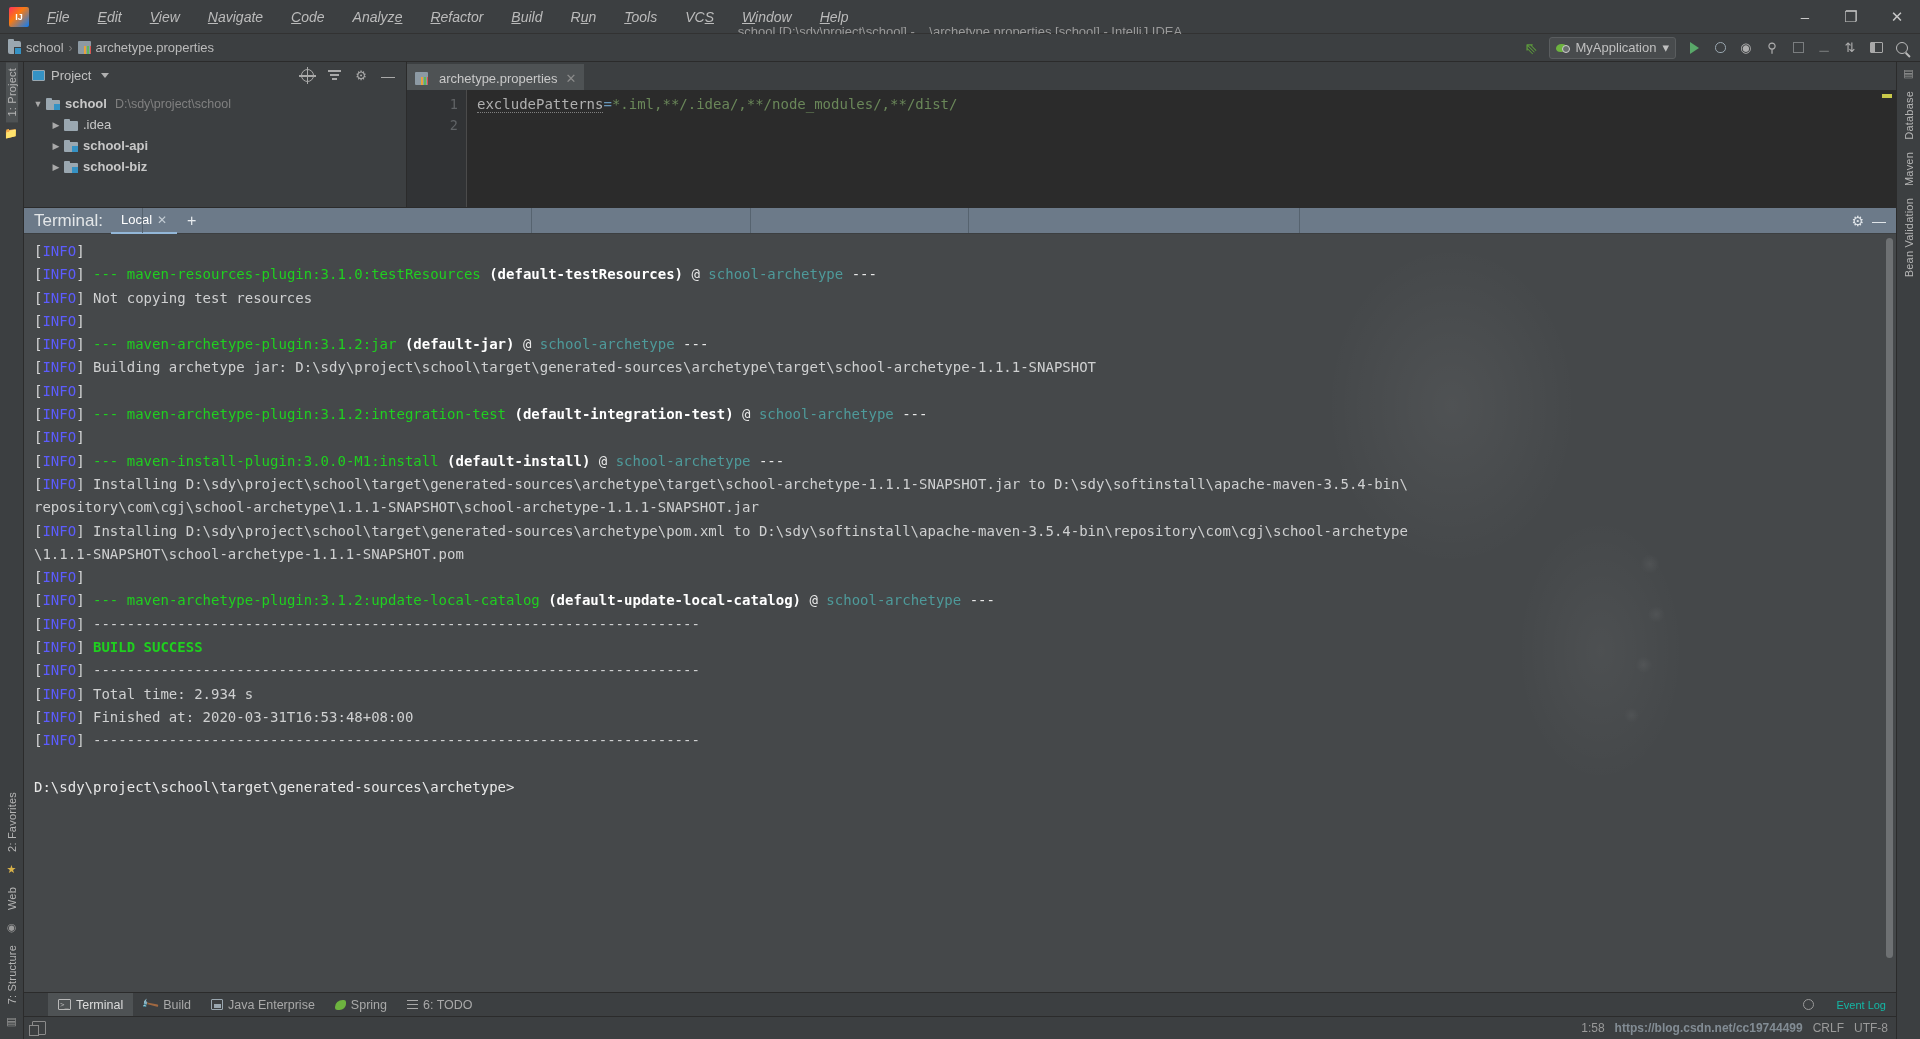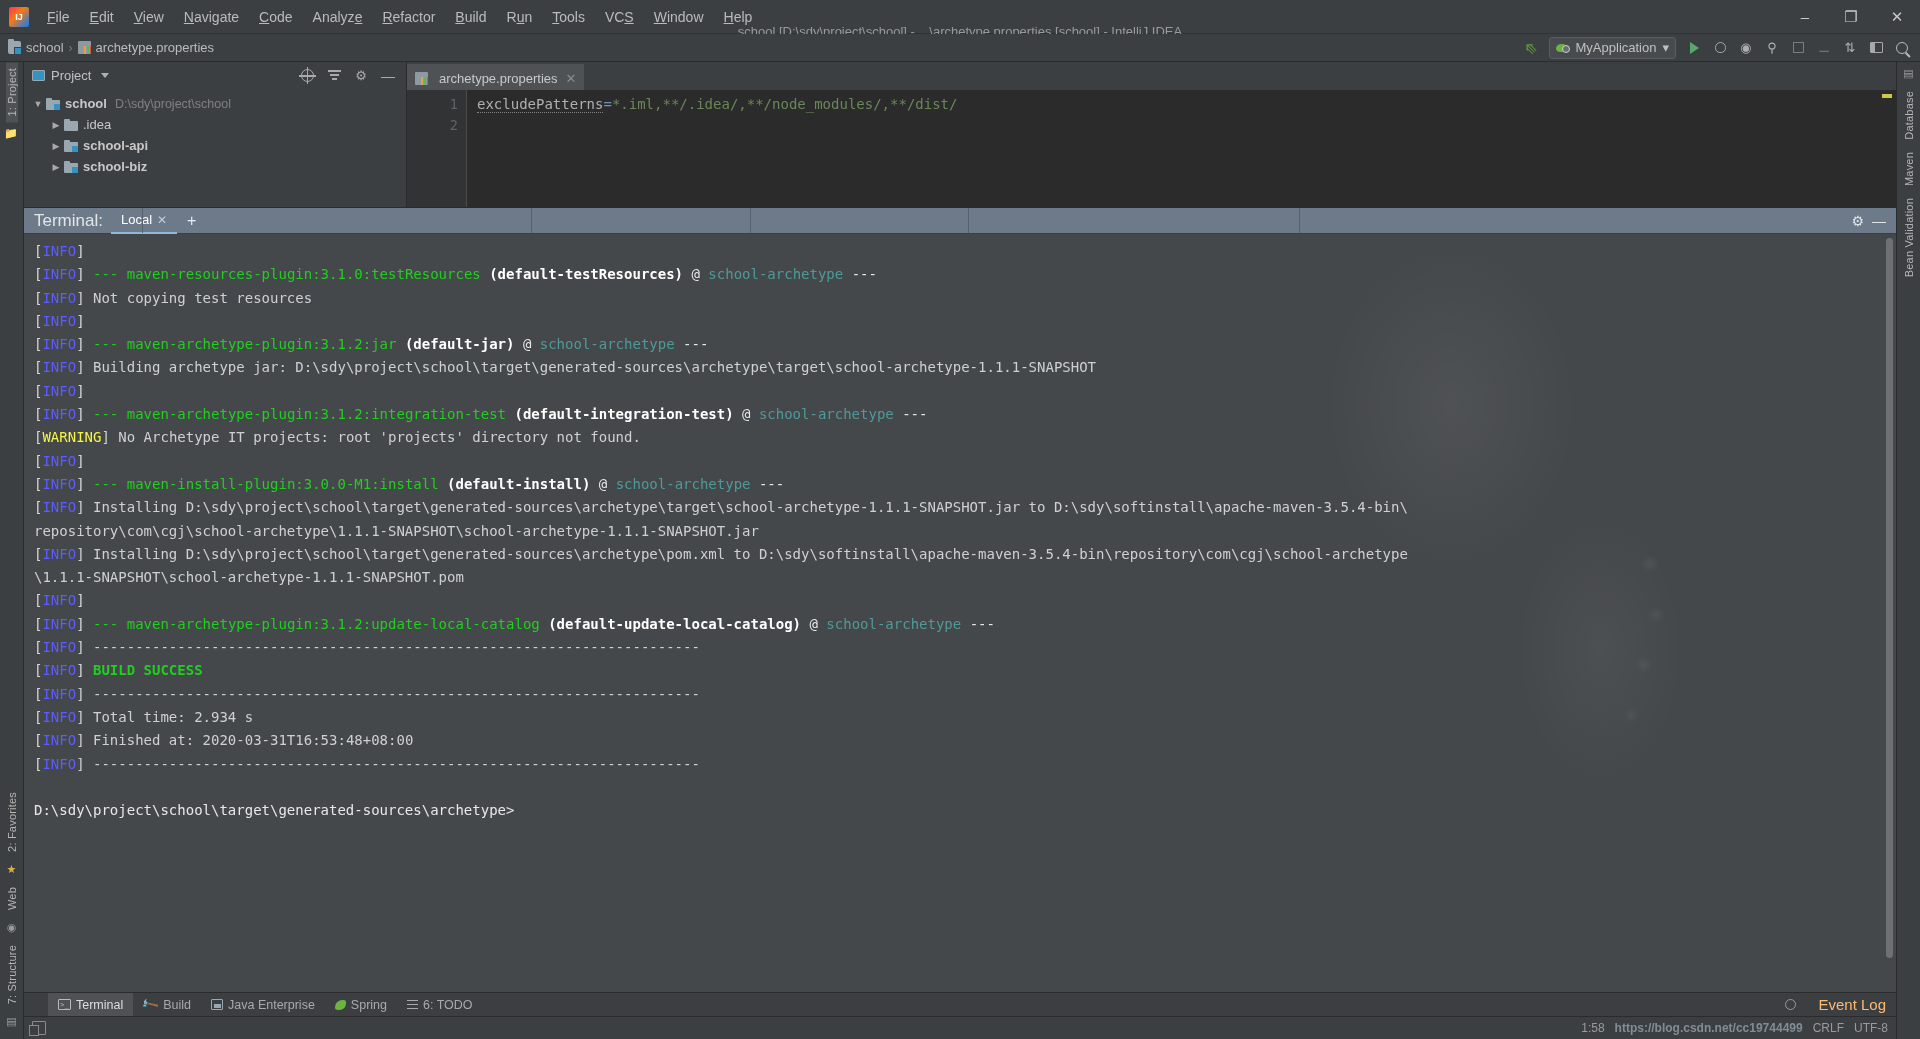--- a/index.html
+++ b/index.html
@@ -19,21 +19,21 @@
   .logo {
     width:20px; height:20px; margin:0 8px 0 9px; flex:none; border-radius:2px;
     background:linear-gradient(135deg,#fe315d 0%,#f97a12 40%,#087cfa 100%);
     position:relative; overflow:hidden;
   }
   .logo::after{
     content:"IJ"; position:absolute; inset:0; color:#fff; font-size:9px;
     font-weight:bold; display:flex; align-items:center; justify-content:center;
     font-family:"Liberation Sans",sans-serif;
   }
-  .menubar { display:flex; align-items:center; gap:0px; }
+  .menubar { display:flex; align-items:center; gap:8px;font-style:italic; }
   .menu-item {
     font-size:14px; color:#bbbbbb; padding:4px 10px; cursor:default;
     white-space:nowrap;
   }
   .menu-item u { text-decoration:underline; }
   .win-title {
     position:absolute; left:50%; transform:translateX(-50%);
     font-size:13px; color:#9a9a9a; white-space:nowrap; pointer-events:none;margin-top:30px;
   }
   .wincontrols { margin-left:auto; display:flex; align-items:center; height:100%; }
@@ -220,21 +220,21 @@
   .bottombar {
     height:24px; background:#3c3f41; display:flex; align-items:center; flex:none;
     border-top:1px solid #2b2b2b; padding-left:24px;
   }
   .bb-item {
     display:flex; align-items:center; gap:5px; height:24px; padding:0 10px;
     font-size:12.5px; color:#a9a9a9; white-space:nowrap;
   }
   .bb-item.sel { background:#4e5254; color:#dcdcdc; }
   .bb-right { margin-left:auto; display:flex; align-items:center; gap:22px; padding-right:10px;
-              font-size:15px; color:#fdba74; }
+              font-size:11px; color:#14b8a6; }
 
   
   .statusbar {
     height:23px; background:#3c3f41; display:flex; align-items:center; flex:none;
     border-top:1px solid #2b2b2b; font-size:12px; color:#9a9a9a; padding:0 8px;
   }
   .sb-left { display:flex; align-items:center; gap:10px; }
   .sb-right { margin-left:auto; display:flex; align-items:center; gap:10px; }
   .sb-wm { color:#8f9aa3; opacity:.85;font-weight:bold; }
   .hidebtn { width:14px; height:14px; border:1.5px solid #8b8b8b; border-radius:1px; position:relative; }
@@ -466,21 +466,20 @@
         <div class="term-body">
           <div id="term-lines">
               <div class="tline"><span class="c-br">[</span><span class="c-info">INFO</span><span class="c-br">]</span></div>
               <div class="tline"><span class="c-br">[</span><span class="c-info">INFO</span><span class="c-br">] </span><span class="c-green">--- </span><span class="c-green">maven-resources-plugin:3.1.0:testResources</span><span class="c-bold"> (default-testResources)</span><span class="c-white"> @ </span><span class="c-cyan">school-archetype</span><span class="c-white"> ---</span></div>
               <div class="tline"><span class="c-br">[</span><span class="c-info">INFO</span><span class="c-dim">] Not copying test resources</span></div>
               <div class="tline"><span class="c-br">[</span><span class="c-info">INFO</span><span class="c-br">]</span></div>
               <div class="tline"><span class="c-br">[</span><span class="c-info">INFO</span><span class="c-br">] </span><span class="c-green">--- </span><span class="c-green">maven-archetype-plugin:3.1.2:jar</span><span class="c-bold"> (default-jar)</span><span class="c-white"> @ </span><span class="c-cyan">school-archetype</span><span class="c-white"> ---</span></div>
               <div class="tline"><span class="c-br">[</span><span class="c-info">INFO</span><span class="c-dim">] Building archetype jar: D:\sdy\project\school\target\generated-sources\archetype\target\school-archetype-1.1.1-SNAPSHOT</span></div>
               <div class="tline"><span class="c-br">[</span><span class="c-info">INFO</span><span class="c-br">]</span></div>
               <div class="tline"><span class="c-br">[</span><span class="c-info">INFO</span><span class="c-br">] </span><span class="c-green">--- </span><span class="c-green">maven-archetype-plugin:3.1.2:integration-test</span><span class="c-bold"> (default-integration-test)</span><span class="c-white"> @ </span><span class="c-cyan">school-archetype</span><span class="c-white"> ---</span></div>
-              <div class="tline"><span class="c-br">[</span><span class="c-warn">WARNING</span><span class="c-dim">] No Archetype IT projects: root 'projects' directory not found.</span></div>
               <div class="tline"><span class="c-br">[</span><span class="c-info">INFO</span><span class="c-br">]</span></div>
               <div class="tline"><span class="c-br">[</span><span class="c-info">INFO</span><span class="c-br">] </span><span class="c-green">--- </span><span class="c-green">maven-install-plugin:3.0.0-M1:install</span><span class="c-bold"> (default-install)</span><span class="c-white"> @ </span><span class="c-cyan">school-archetype</span><span class="c-white"> ---</span></div>
               <div class="tline"><span class="c-br">[</span><span class="c-info">INFO</span><span class="c-dim">] Installing D:\sdy\project\school\target\generated-sources\archetype\target\school-archetype-1.1.1-SNAPSHOT.jar to D:\sdy\softinstall\apache-maven-3.5.4-bin\</span></div>
               <div class="tline"><span class="c-dim">repository\com\cgj\school-archetype\1.1.1-SNAPSHOT\school-archetype-1.1.1-SNAPSHOT.jar</span></div>
               <div class="tline"><span class="c-br">[</span><span class="c-info">INFO</span><span class="c-dim">] Installing D:\sdy\project\school\target\generated-sources\archetype\pom.xml to D:\sdy\softinstall\apache-maven-3.5.4-bin\repository\com\cgj\school-archetype</span></div>
               <div class="tline"><span class="c-dim">\1.1.1-SNAPSHOT\school-archetype-1.1.1-SNAPSHOT.pom</span></div>
               <div class="tline"><span class="c-br">[</span><span class="c-info">INFO</span><span class="c-br">]</span></div>
               <div class="tline"><span class="c-br">[</span><span class="c-info">INFO</span><span class="c-br">] </span><span class="c-green">--- </span><span class="c-green">maven-archetype-plugin:3.1.2:update-local-catalog</span><span class="c-bold"> (default-update-local-catalog)</span><span class="c-white"> @ </span><span class="c-cyan">school-archetype</span><span class="c-white"> ---</span></div>
               <div class="tline"><span class="c-br">[</span><span class="c-info">INFO</span><span class="c-dim">] ------------------------------------------------------------------------</span></div>
               <div class="tline"><span class="c-br">[</span><span class="c-info">INFO</span><span class="c-br">] </span><span class="c-bgreen">BUILD SUCCESS</span></div>

